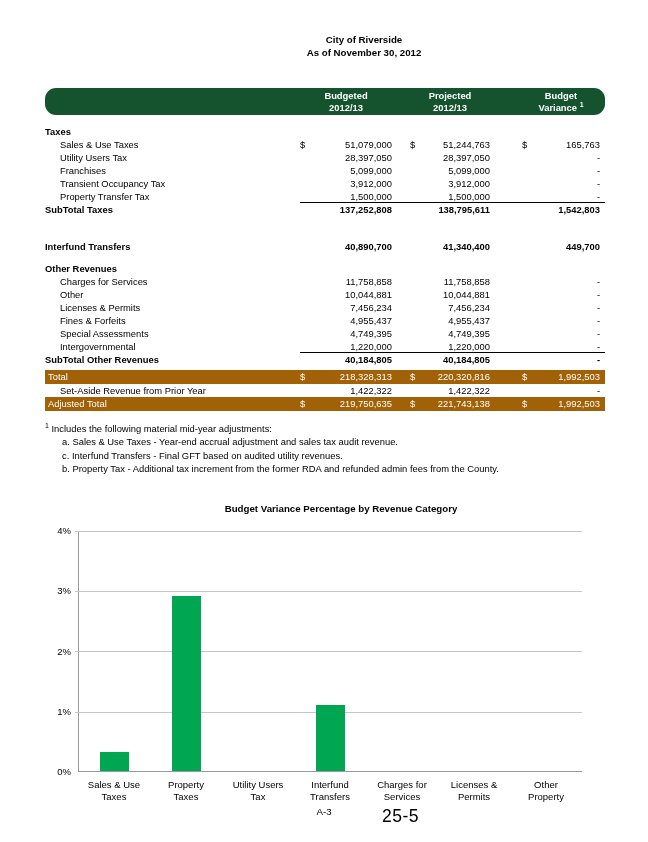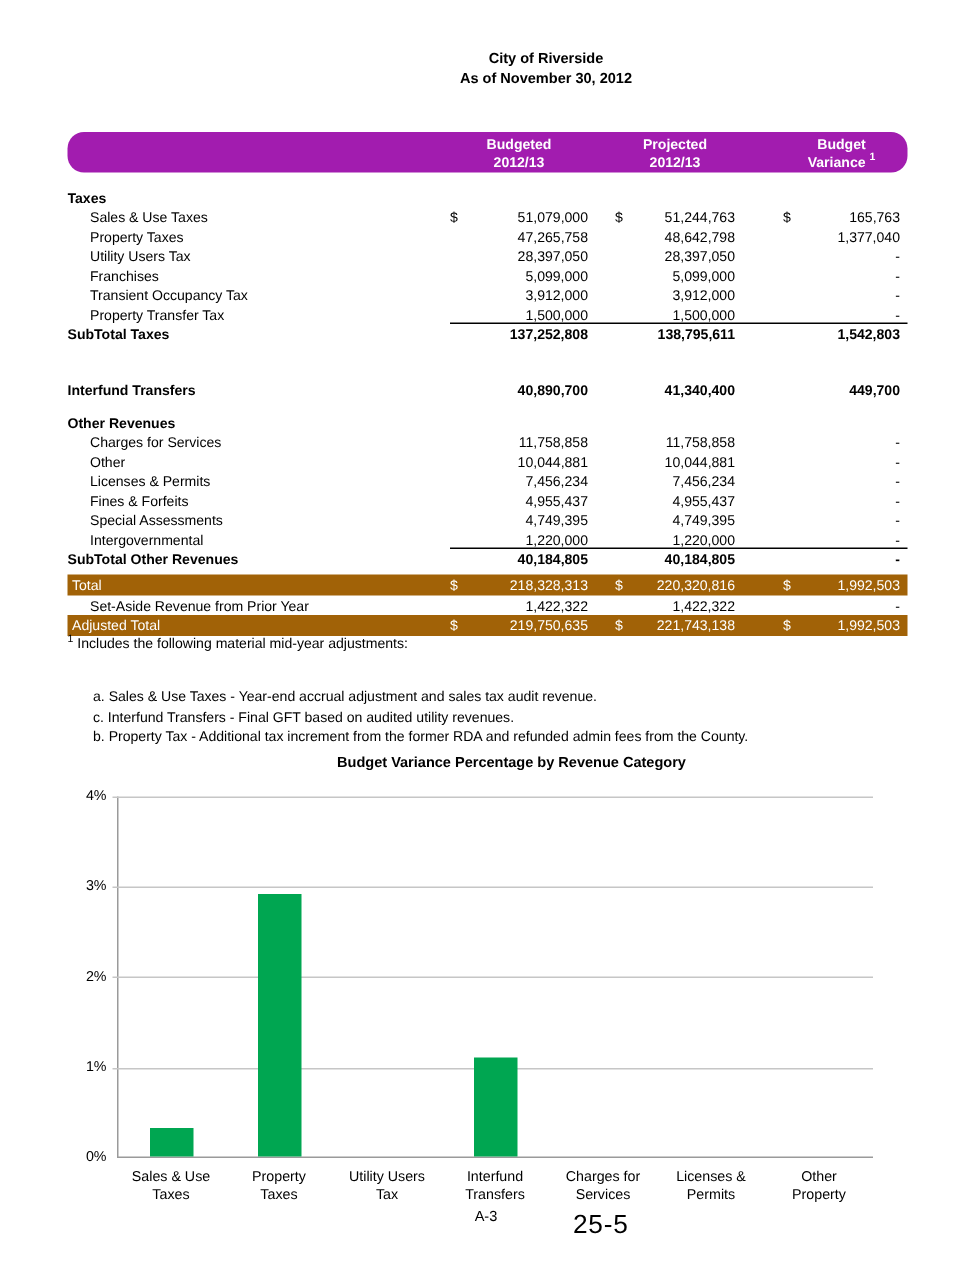--- a/index.html
+++ b/index.html
@@ -9,41 +9,41 @@
     font-family:"Liberation Sans", sans-serif;
   }
   .page { position:relative; width:648px; height:842px; overflow:hidden; background:#fff; }
 
   
   .title-block { position:absolute; top:33px; left:0; width:648px; text-align:center;
                  font-weight:bold; font-size:9.7px; line-height:13px;margin-left:40px; }
 
   
   .fin-table { position:absolute; left:45px; top:88px; width:560px; font-size:9.4px; }
-  .thead { display:flex; background:#a21caf; color:#fff; font-weight:bold; height:27px; padding-top:2px;border-radius:11px; }
+  .thead { display:flex; background:#14532d; color:#fff; font-weight:bold; height:27px; padding-top:2px;border-radius:11px; }
   .hcol  { text-align:center; line-height:12px; }
   .trow  { display:flex; height:13px; line-height:13px; }
   .lbl   { width:255px; white-space:nowrap; overflow:hidden; }
   .indent { padding-left:15px; }
   .nums  { display:flex; width:305px; }
   .ncell { display:flex; }
   .col-b { width:92px; }
   .col-p { width:80px; margin-left:18px; }
   .col-v { width:78px; margin-left:32px; margin-right:5px; }
   .val   { margin-left:auto; }
   .bold  { font-weight:bold; }
   .rule .nums { border-bottom:1px solid #000; }
   .black { background:#a16207; color:#fff; font-weight:normal; height:14px; line-height:14px; }
   .black .lbl { padding-left:3px; }
   .gap4 { margin-top:4px; } .gap8 { margin-top:24px; } .gap9 { margin-top:9px; } .gap10 { margin-top:10px; }
   sup { font-size:7px; vertical-align:super; line-height:0; }
 
   
   .footnotes { position:absolute; left:45px; top:423px; width:560px; font-size:9.4px; line-height:12px; }
-  .fn-items { margin-top:22px; padding-left:17px; line-height:13.5px; }
+  .fn-items { margin-top:0; padding-left:17px; line-height:13.5px; }
 
   
   .chart { position:absolute; left:45px; top:497px; width:560px; height:330px; }
   .chart-title { position:absolute; top:6px; left:16px; width:560px; text-align:center;
                  font-weight:bold; font-size:9.7px; }
   .plot { position:absolute; left:33px; top:34px; width:504px; height:241px;
           border-left:1px solid #9a9a9a; border-bottom:1px solid #9a9a9a; }
   .gridline { position:absolute; left:-4px; right:0; height:1px; background:#c6c6c6; }
   .g0 { top:0; } .g1 { top:60px; } .g2 { top:120px; } .g3 { top:181px; }
   .bars { position:absolute; left:0; top:0; width:100%; height:100%; display:flex; align-items:flex-end; }
@@ -103,37 +103,20 @@
             <span class="cur">$</span>
             <span class="val">51,244,763</span>
           </div>
         <div class="ncell col-v">
             <span class="cur">$</span>
             <span class="val">165,763</span>
           </div>
       </div>
     </div>
 
-    <div class="trow">
-      <div class="lbl indent">Property Taxes</div>
-      <div class="nums">
-        <div class="ncell col-b">
-            <span class="cur"></span>
-            <span class="val">47,265,758</span>
-          </div>
-        <div class="ncell col-p">
-            <span class="cur"></span>
-            <span class="val">48,642,798</span>
-          </div>
-        <div class="ncell col-v">
-            <span class="cur"></span>
-            <span class="val">1,377,040</span>
-          </div>
-      </div>
-    </div>
 
     <div class="trow">
       <div class="lbl indent">Utility Users Tax</div>
       <div class="nums">
         <div class="ncell col-b">
             <span class="cur"></span>
             <span class="val">28,397,050</span>
           </div>
         <div class="ncell col-p">
             <span class="cur"></span>

